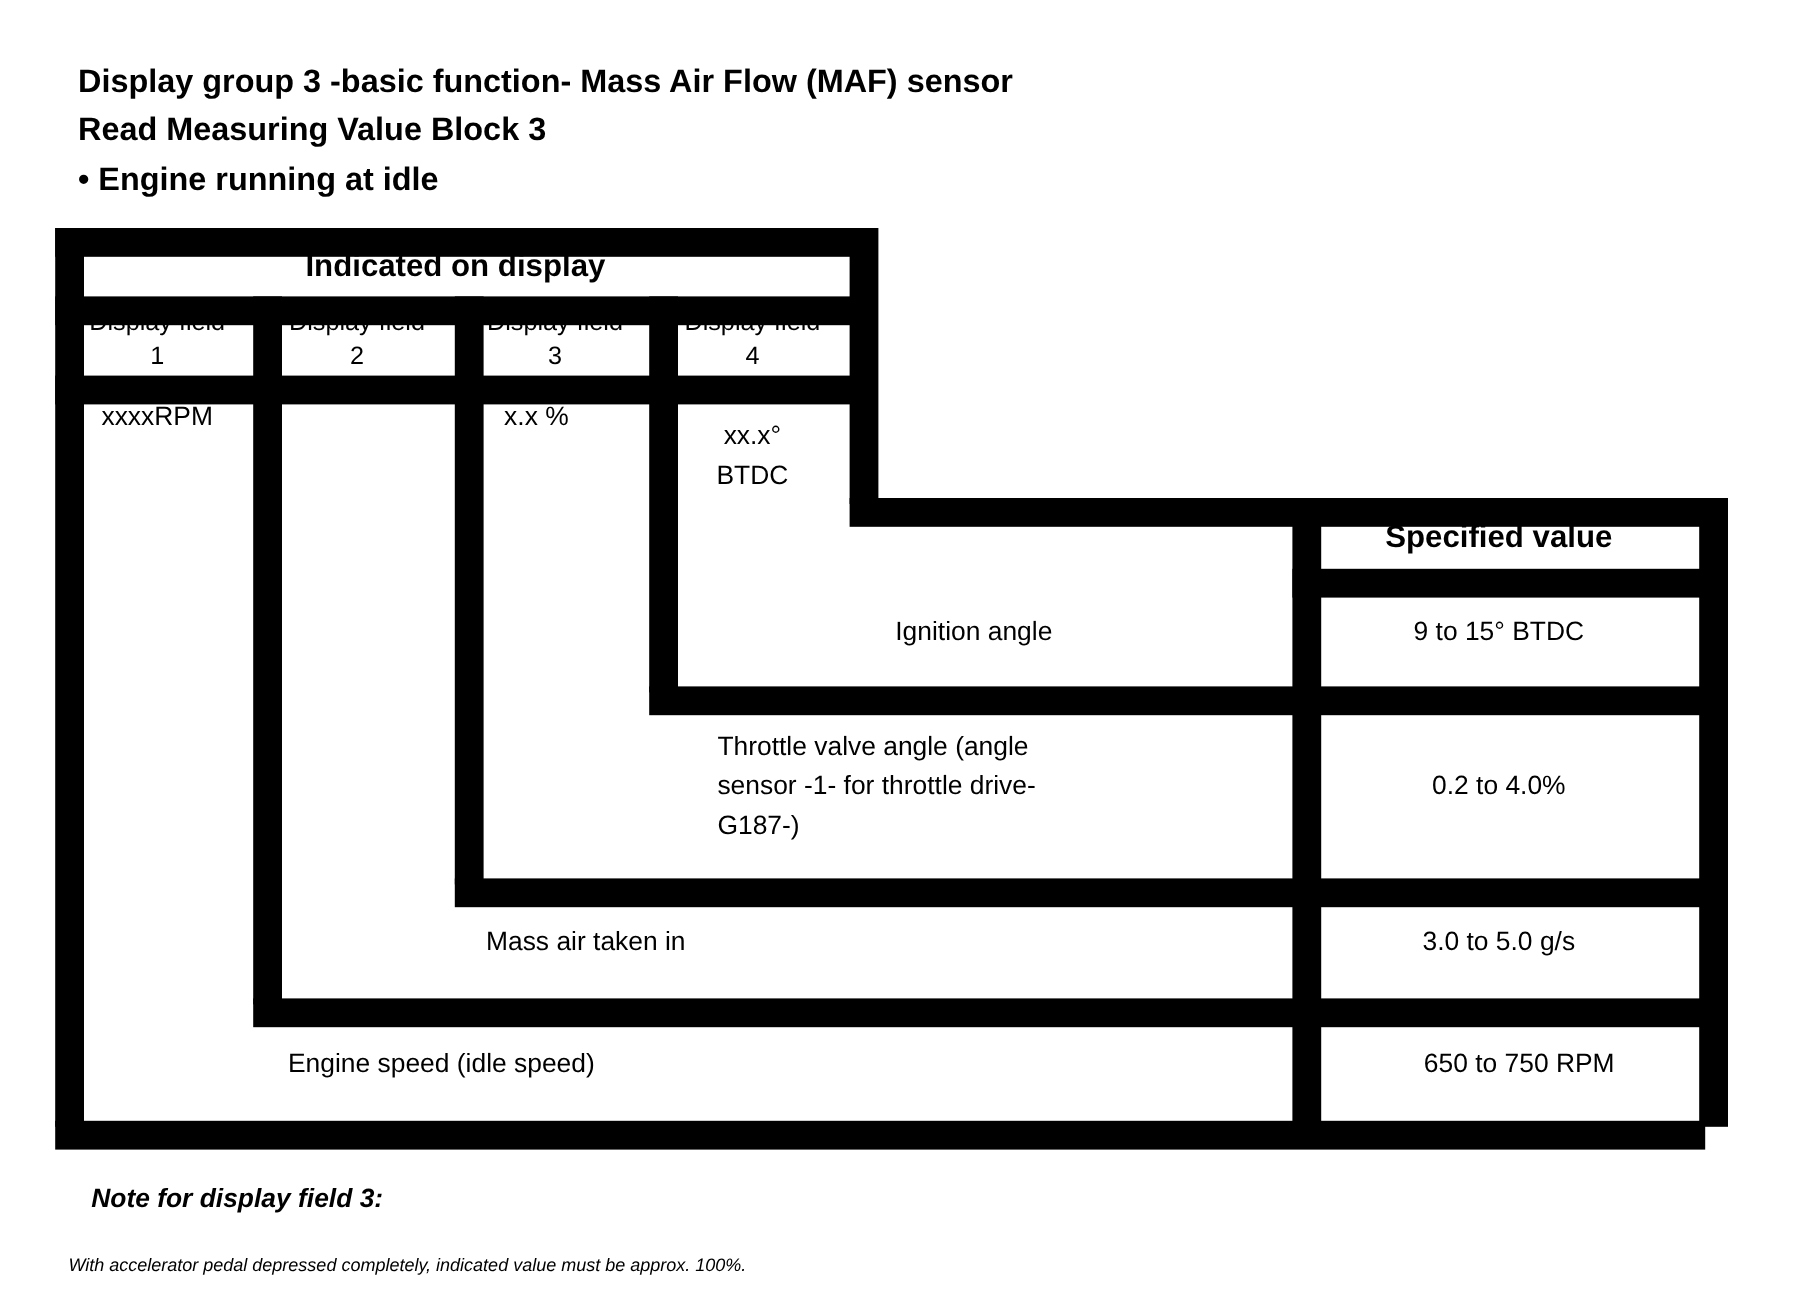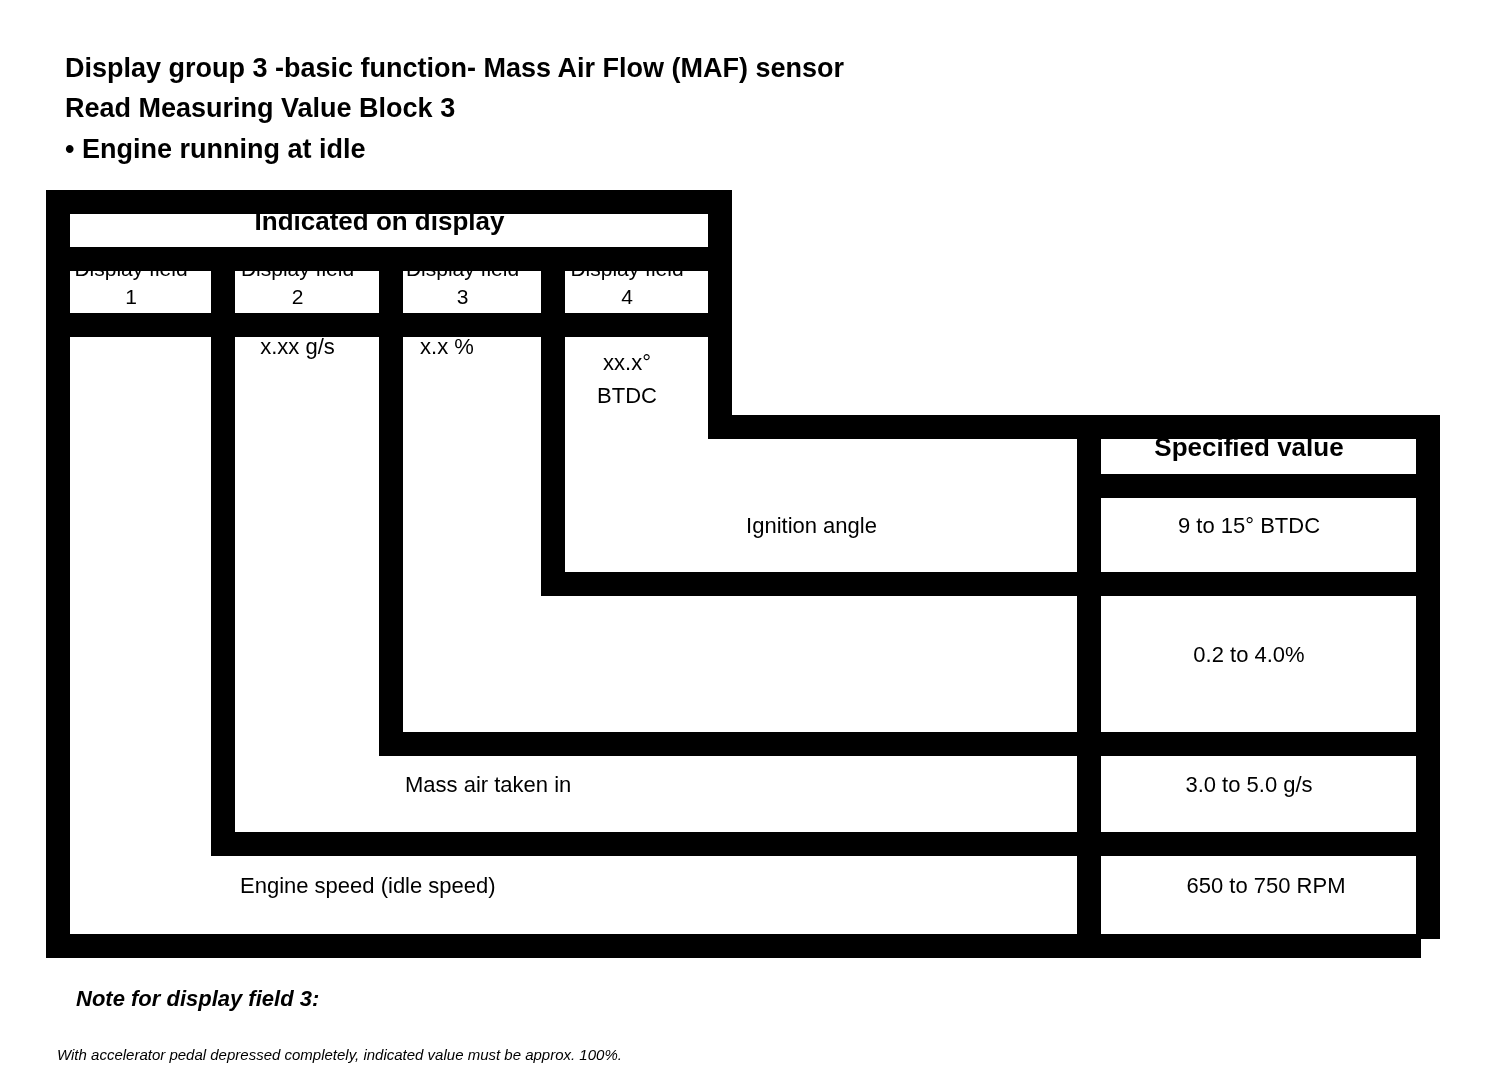--- a/index.html
+++ b/index.html
@@ -97,28 +97,33 @@
 
   <div class="cell df-head" style="left:27px;  top:228px; width:160px; height:61px;">Display field
 1</div>
   <div class="cell df-head" style="left:192px; top:228px; width:163px; height:61px;">Display field
 2</div>
   <div class="cell df-head" style="left:360px; top:228px; width:157px; height:61px;">Display field
 3</div>
   <div class="cell df-head" style="left:522px; top:228px; width:162px; height:61px;">Display field
 4</div>
 
-  <div class="cell top-align" style="left:192px; top:294px; width:163px; height:100px;">x.xx g/s</div>
+  <div class="cell top-align" style="left:27px;  top:294px; width:160px; height:100px;">xxxxRPM</div>
   <div class="cell top-align" style="left:360px; top:294px; width:126px; height:100px;">x.x %</div>
   <div class="cell top-align" style="left:522px; top:310px; width:162px; height:100px;">xx.x°
 BTDC</div>
 
   <div class="cell" style="left:522px; top:455px; width:531px; height:93px;">Ignition angle</div>
   <div class="cell" style="left:1058px; top:455px; width:334px; height:93px;">9 to 15° BTDC</div>
 
+  <div class="cell" style="left:360px; top:553px; width:693px; height:155px;">
+    <span class="desc-block">Throttle valve angle (angle
+sensor -1- for throttle drive-
+G187-)</span>
+  </div>
   <div class="cell" style="left:1058px; top:553px; width:334px; height:155px;">0.2 to 4.0%</div>
 
   <div class="cell left-align" style="left:192px; top:713px; width:861px; height:95px; padding-left:189px;">Mass air taken in</div>
   <div class="cell" style="left:1058px; top:713px; width:334px; height:95px;">3.0 to 5.0 g/s</div>
 
   <div class="cell left-align" style="left:27px; top:813px; width:1026px; height:97px; padding-left:189px;">Engine speed (idle speed)</div>
   <div class="cell" style="left:1058px; top:813px; width:368px; height:97px;">650 to 750 RPM</div>
 
   <div class="note-title">Note for display field 3:</div>
   <div class="note-body">With accelerator pedal depressed completely, indicated value must be approx. 100%.</div>

